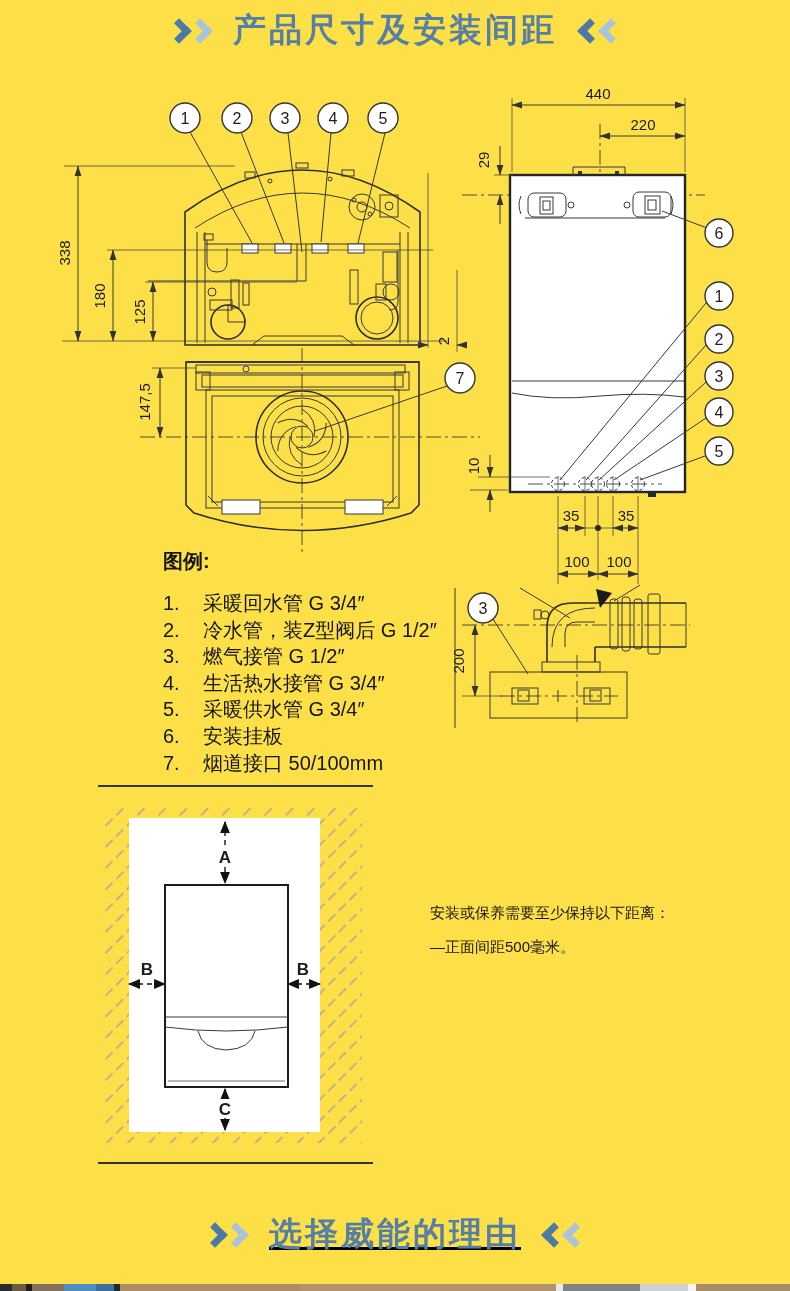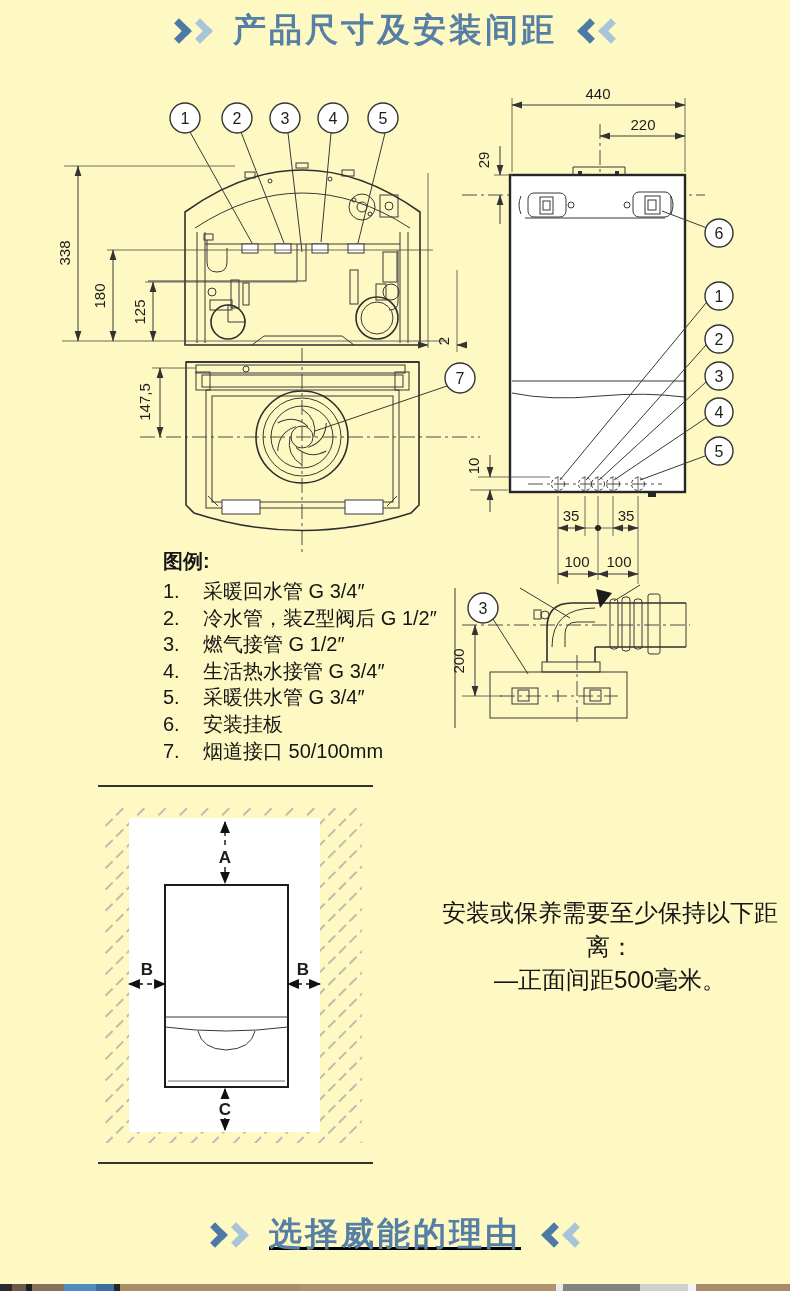--- a/index.html
+++ b/index.html
@@ -1,36 +1,36 @@
 <!DOCTYPE html>
 <html><head>
 <meta charset="utf-8">
 <style>
   html,body{margin:0;padding:0;background:#ffffff;}
-  .page{position:relative;width:790px;height:1291px;background:#fef9c3;overflow:hidden;
+  .page{position:relative;width:790px;height:1291px;background:#fde047;overflow:hidden;
         font-family:"Liberation Sans",sans-serif;}
   
   .title-row{position:absolute;left:0;width:790px;display:flex;align-items:center;
              justify-content:center;gap:24px;}
   .title-top{top:8px;}
   .title-bottom{top:1212px;text-decoration:underline;}
   .title-text{font-size:33px;font-weight:bold;color:#567fa6;letter-spacing:3px;white-space:nowrap;}
   .chev-group{display:flex;align-items:center;gap:3px;}
   .chev{width:11px;height:11px;display:inline-block;border-style:solid;border-width:7px 7px 0 0;}
   .chev.r{transform:rotate(45deg);}
   .chev.l{transform:rotate(-135deg);}
   .chev.dark{border-color:#4c7aa5;}
   .chev.light{border-color:#a9c3d8;}
   
   .legend{position:absolute;left:163px;top:548px;font-size:20px;color:#151515;}
-  .legend-title{font-weight:bold;margin-bottom:3px;}
+  .legend-title{font-weight:bold;margin-bottom:15px;}
   .legend-row{display:flex;line-height:26.6px;}
   .legend-num{width:40px;flex:none;}
   
-  .rules{position:absolute;left:430px;top:896px;font-size:24px;line-height:33.5px;color:#151515;text-align:center;}
+  .rules{position:absolute;left:430px;top:896px;font-size:15px;line-height:33.5px;color:#151515;}
   
   .photo-strip{position:absolute;left:0;top:1284px;width:790px;height:7px;
     background:linear-gradient(90deg,#2b2b2b 0 12px,#6b5a48 12px 26px,#1f1f1f 26px 32px,
       #84705c 32px 64px,#4f8cc0 64px 96px,#3c6f9e 96px 114px,#262626 114px 120px,
       #ab8c67 120px 300px,#b2926d 300px 556px,#e9e9e9 556px 563px,#828282 563px 640px,
       #cfcfcf 640px 688px,#f4f4f4 688px 696px,#aa8b69 696px 790px);}
   
   svg{position:absolute;left:0;top:0;}
   svg .ln{stroke:#383838;stroke-width:1;fill:none;}
   svg .ln2{stroke:#2e2e2e;stroke-width:1.6;fill:none;}

